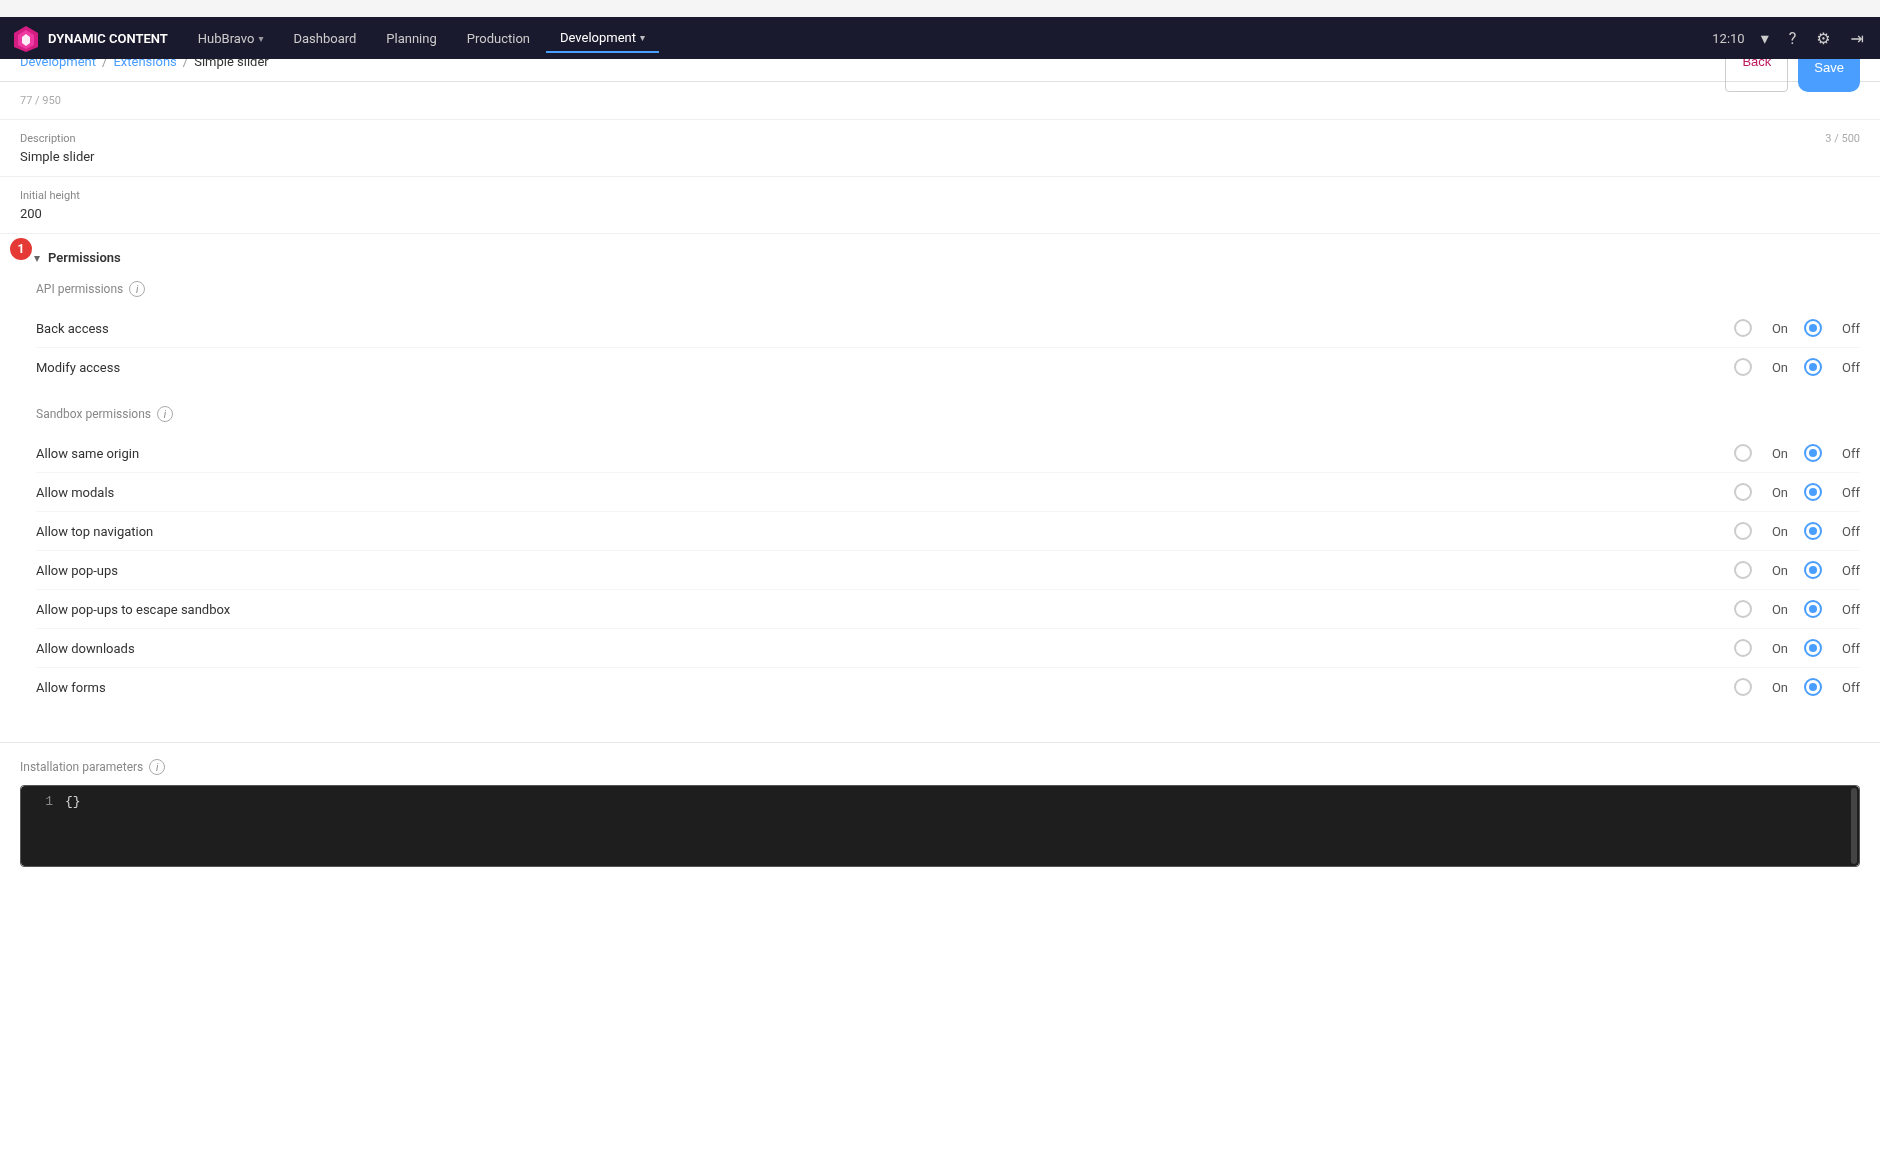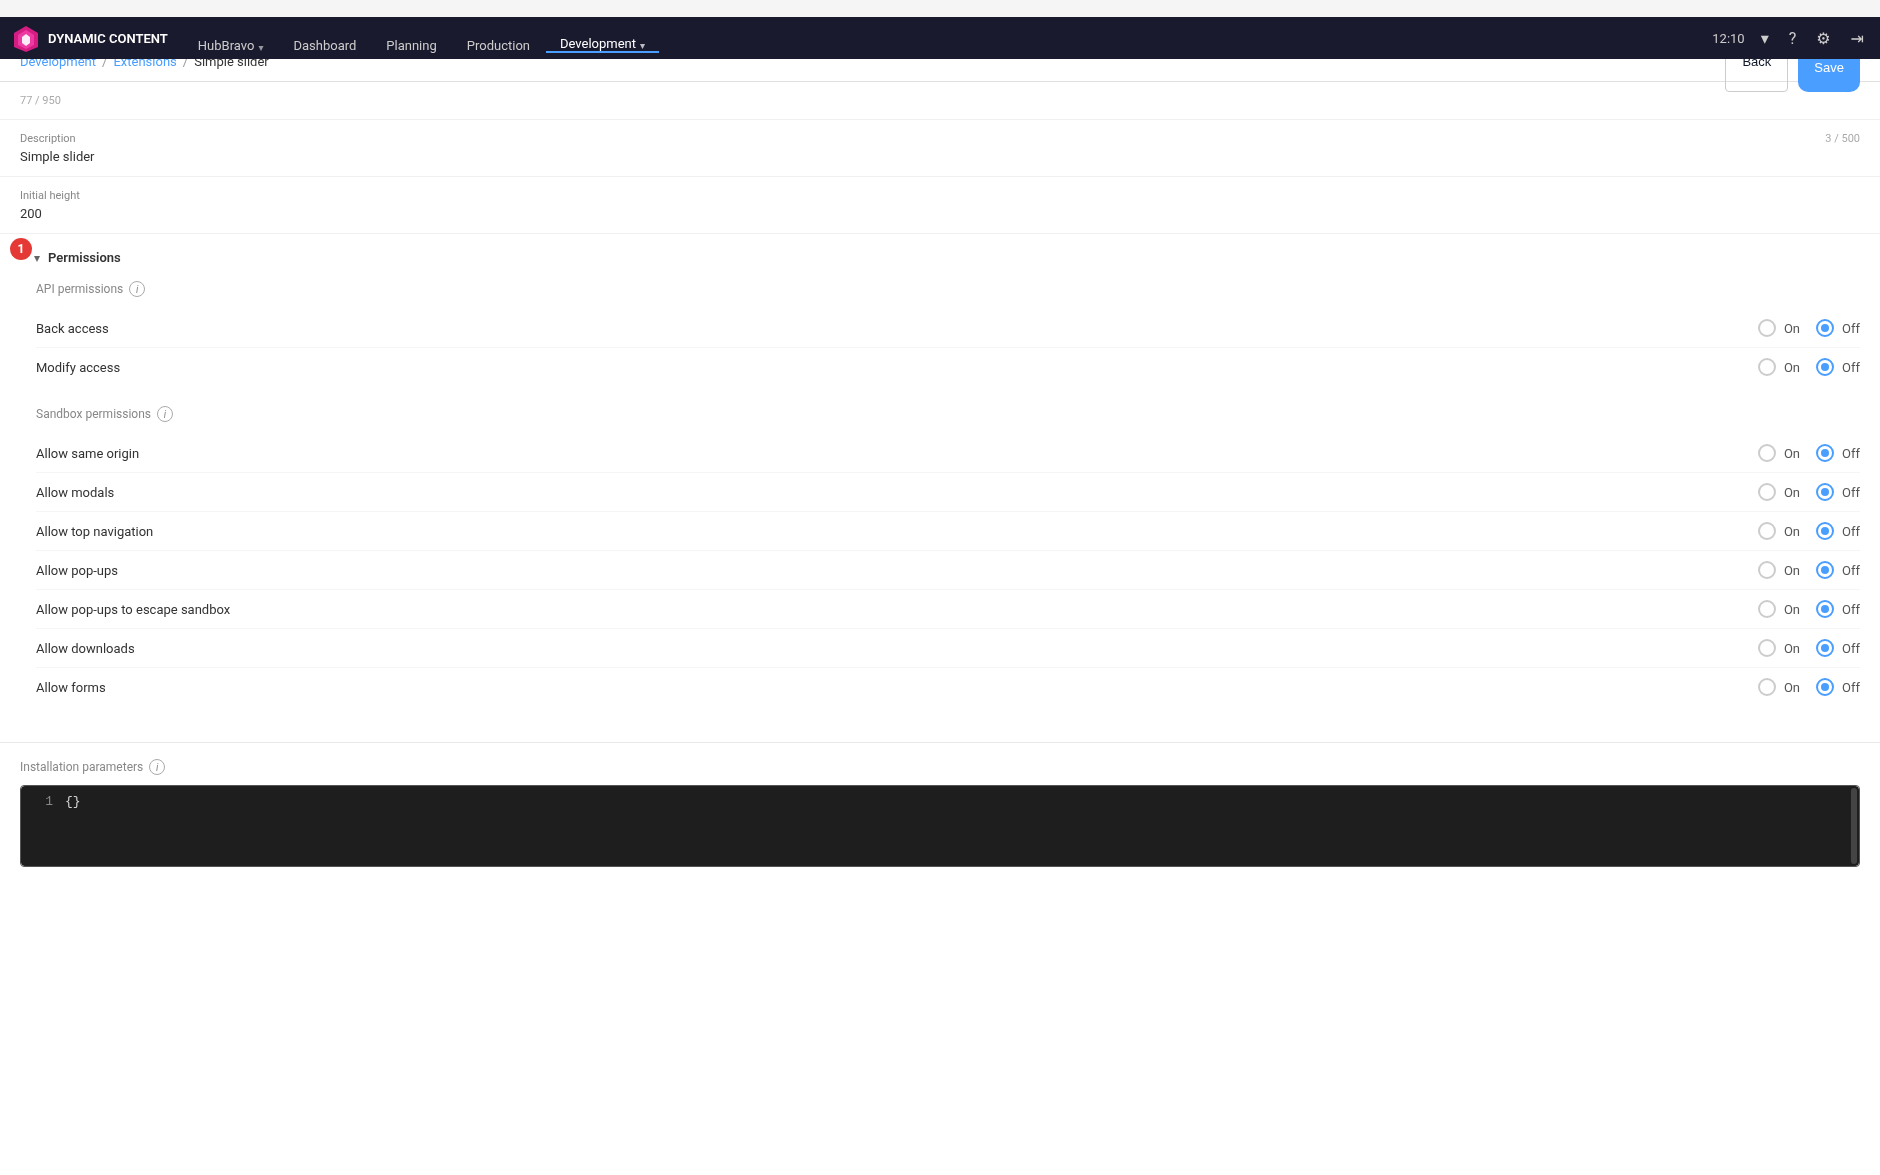--- a/index.html
+++ b/index.html
@@ -36,21 +36,21 @@
     .nav-items {
       display: flex;
       align-items: center;
       gap: 2px;
       flex: 1;
     }
     .nav-item {
       padding: 0 14px;
       height: 30px;
       display: flex;
-      align-items: flex-end;
+      align-items: center;
       color: #ccc;
       cursor: pointer;
       font-size: 13px;
       gap: 4px;
       position: relative;
     }
     .nav-item.active {
       color: #fff;
       border-bottom: 2px solid #4a9eff;
     }
@@ -102,21 +102,21 @@
       display: flex;
       gap: 10px;
     }
     .btn-back {
       background: transparent;
       border: 1px solid #ccc;
       border-radius: 4px;
       padding: 7px 16px;
       font-size: 13px;
       cursor: pointer;
-      color: #0f172a;
+      color: #be185d;
     }
     .btn-save {
       background: #4a9eff;
       border: none;
       border-radius: 10px;
       padding: 17px 16px;
       font-size: 13px;
       cursor: pointer;
       color: #fff;
       margin-top: 12px;
@@ -242,21 +242,21 @@
       color: #333;
     }
     .radio-group {
       display: flex;
       align-items: center;
       gap: 16px;
     }
     .radio-option {
       display: flex;
       align-items: center;
-      gap: 8px;
+      gap: 20px;
       cursor: pointer;
     }
     .radio-option label {
       font-size: 13px;
       color: #555;
       cursor: pointer;
     }
     
     .radio-circle {
       width: 18px;

